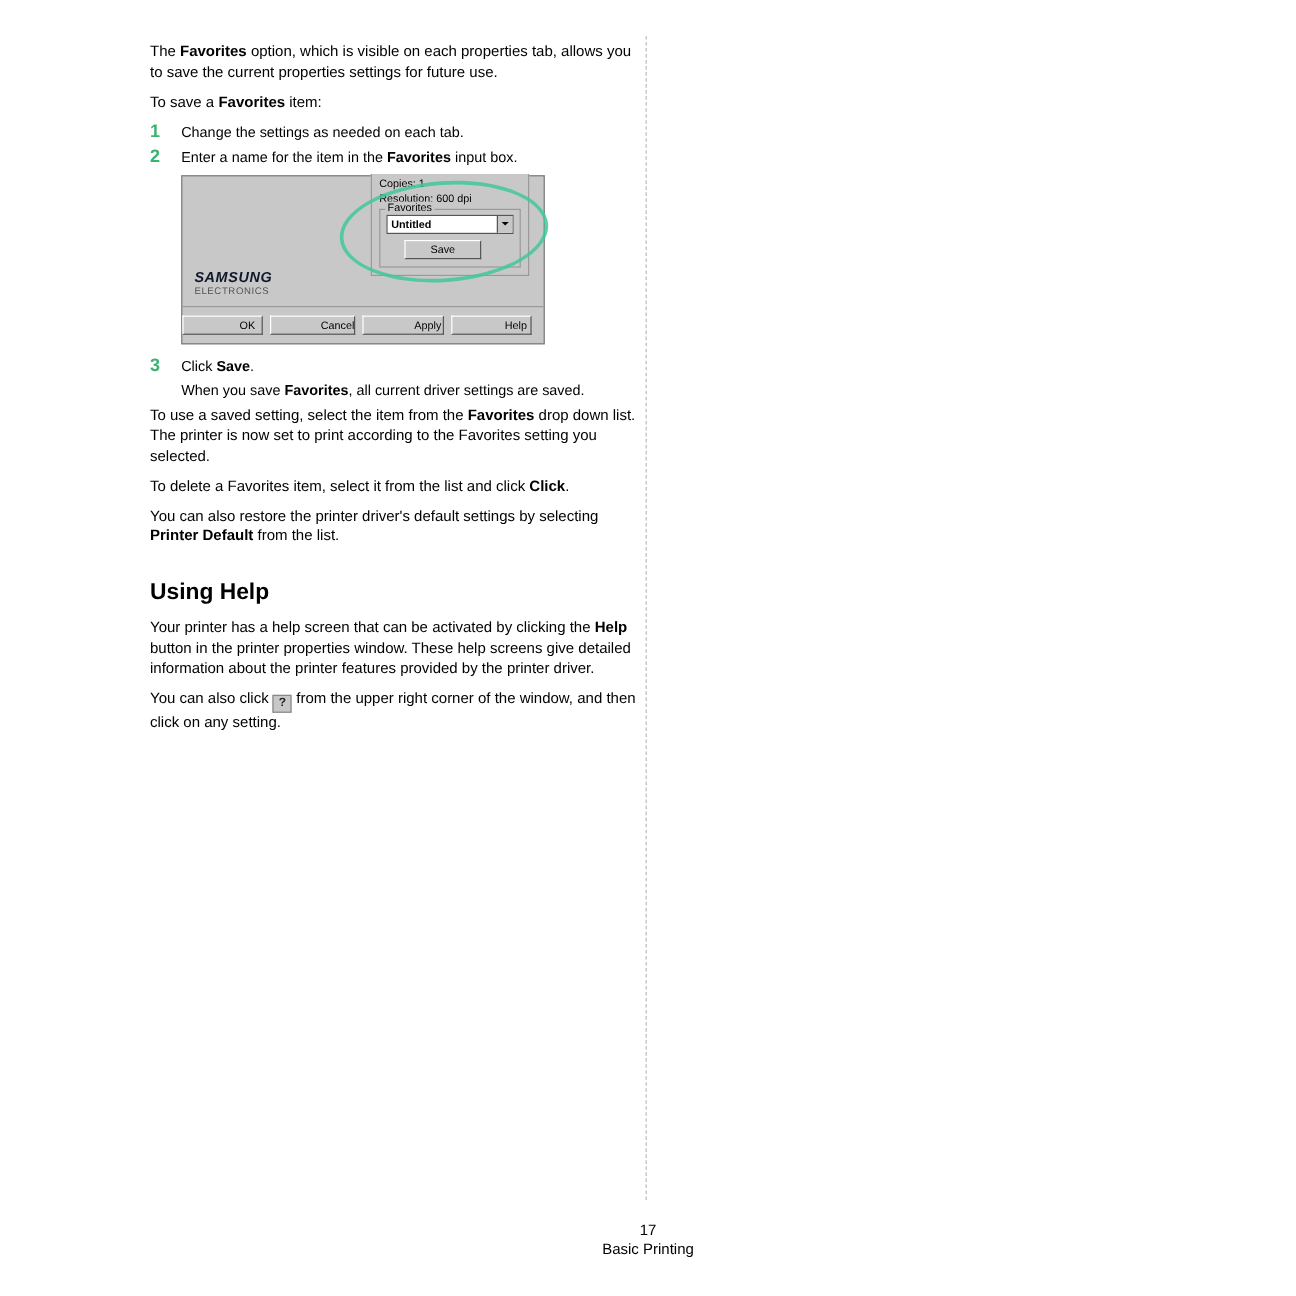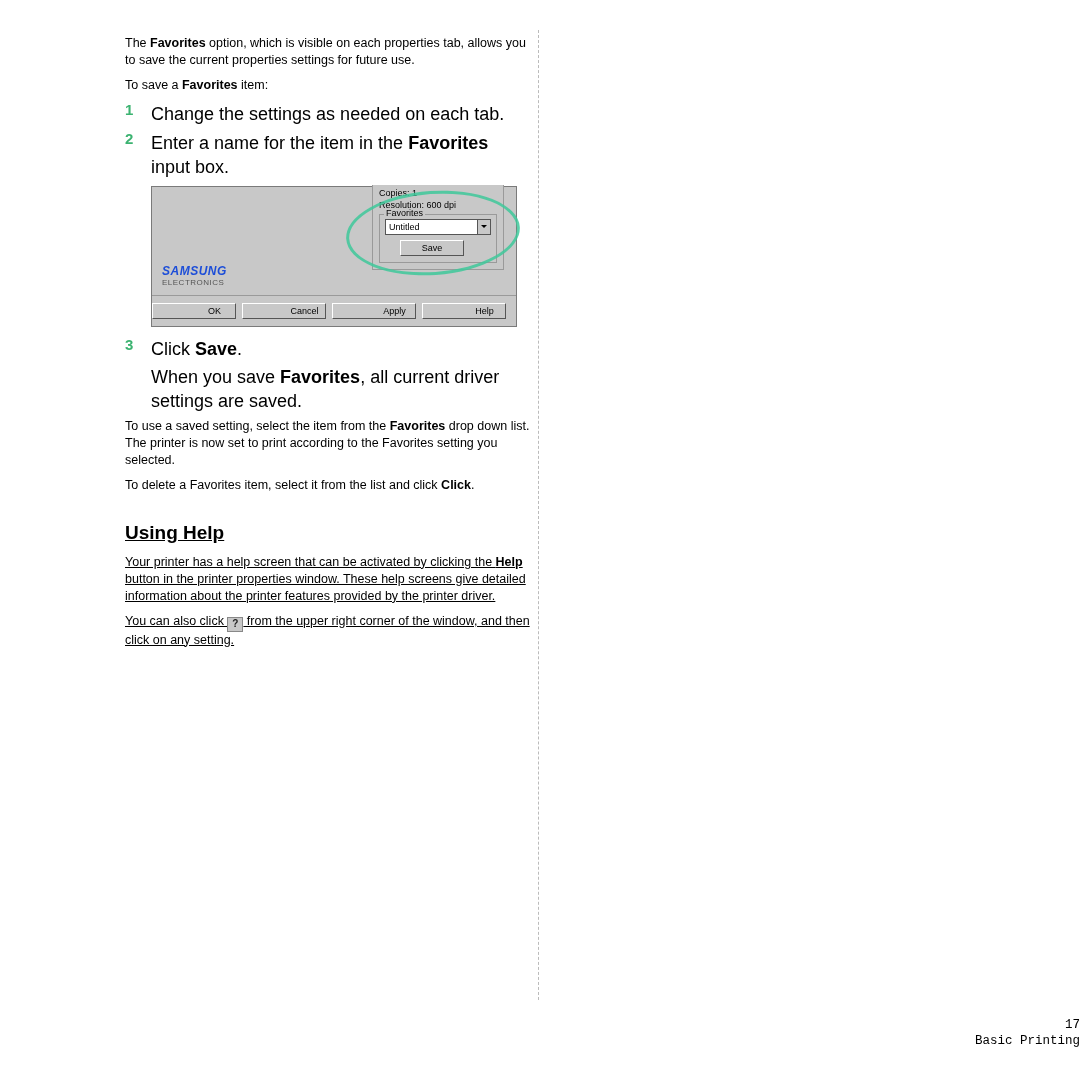--- a/index.html
+++ b/index.html
@@ -41,33 +41,33 @@
   }
   .step-num {
     color: #3cb371;
     font-weight: bold;
     font-size: 15px;
     width: 26px;
     flex: none;
     line-height: 1.1;
   }
   .step-text {
-    font-size: 18px;
+    font-size: 12px;
     line-height: 1.35;
     flex: 1;
   }
   .step-text .sub {
     margin-top: 4px;
   }
   b { font-weight: bold; }
 
   
   .dialog-wrap {
     margin-left: 26px;
-    width: 366px;
+    width: 303px;
     margin-top: 6px;
     margin-bottom: 10px;
   }
   .dialog {
     background: #c8c8c8;
     border: 1px solid #7a7a7a;
     font-family: "MS Sans Serif", Tahoma, sans-serif;
     font-size: 10px;
     color: #000;
     position: relative;
@@ -104,20 +104,21 @@
     padding: 0 2px;
     font-size: 9px;
   }
   .combo {
     display: flex;
     height: 14px;
     background: #fff;
     border: 1px solid #555;
     align-items: center;
     font-size: 9px;
+    font-weight: bold;
   }
   .combo span { padding-left: 3px; flex: 1; }
   .combo .arrow {
     width: 12px;
     height: 100%;
     background: #c8c8c8;
     border-left: 1px solid #555;
     display: flex;
     align-items: center;
     justify-content: center;
@@ -146,21 +147,21 @@
     bottom: 8px;
     font-size: 8px;
     color: #555;
     letter-spacing: 0.5px;
   }
   .logo-area .brand {
     font-family: Arial, sans-serif;
     font-weight: bold;
     font-style: italic;
     font-size: 12px;
-    color: #1d4ed8;
+    color: #0f172a;
     display: block;
   }
   .dlg-bottom {
     height: 30px;
     display: flex;
     justify-content: flex-end;
     align-items: center;
     padding-right: 10px;
     gap: 6px;
   }
@@ -186,30 +187,29 @@
     background: #c8c8c8;
     border: 1px solid #888;
     font-size: 10px;
     font-weight: bold;
     line-height: 11px;
     text-align: center;
     color: #222;
     vertical-align: -2px;
   }
 
-  .section2 { margin-top: 28px; text-decoration: underline; }
+  .section2 { margin-top: 28px; }
 
   .footer {
     position: absolute;
     left: 0;
     width: 1080px;
     top: 1018px;
-    text-align: right;
+    text-align: center;
     font-size: 12.5px;
-    font-family: Liberation Mono, monospace;
   }
   .footer .pg { display: block; margin-bottom: 2px; }
 </style>
 </head>
 <body>
 
 <div class="content">
 
 
   <p>
@@ -273,20 +273,23 @@
   </div>
 
   <p>
     <span>To use a saved setting, select the item from the </span><b>Favorites</b><span> drop down list. The printer is now set to print according to the Favorites setting you selected.</span>
   </p>
 
   <p>
     <span>To delete a Favorites item, select it from the list and click </span><b>Click</b><span>.</span>
   </p>
 
+  <p>
+    <span>You can also restore the printer driver's default settings by selecting </span><b>Printer Default</b><span> from the list.</span>
+  </p>
 
   <div class="section2">
     <h2>Using Help</h2>
     <p>
       <span>Your printer has a help screen that can be activated by clicking the </span><b>Help</b><span> button in the printer properties window. These help screens give detailed information about the printer features provided by the printer driver.</span>
     </p>
     <p>
       <span>You can also click </span><span class="inline-icon">?</span><span> from the upper right corner of the window, and then click on any setting.</span>
     </p>
   </div>

